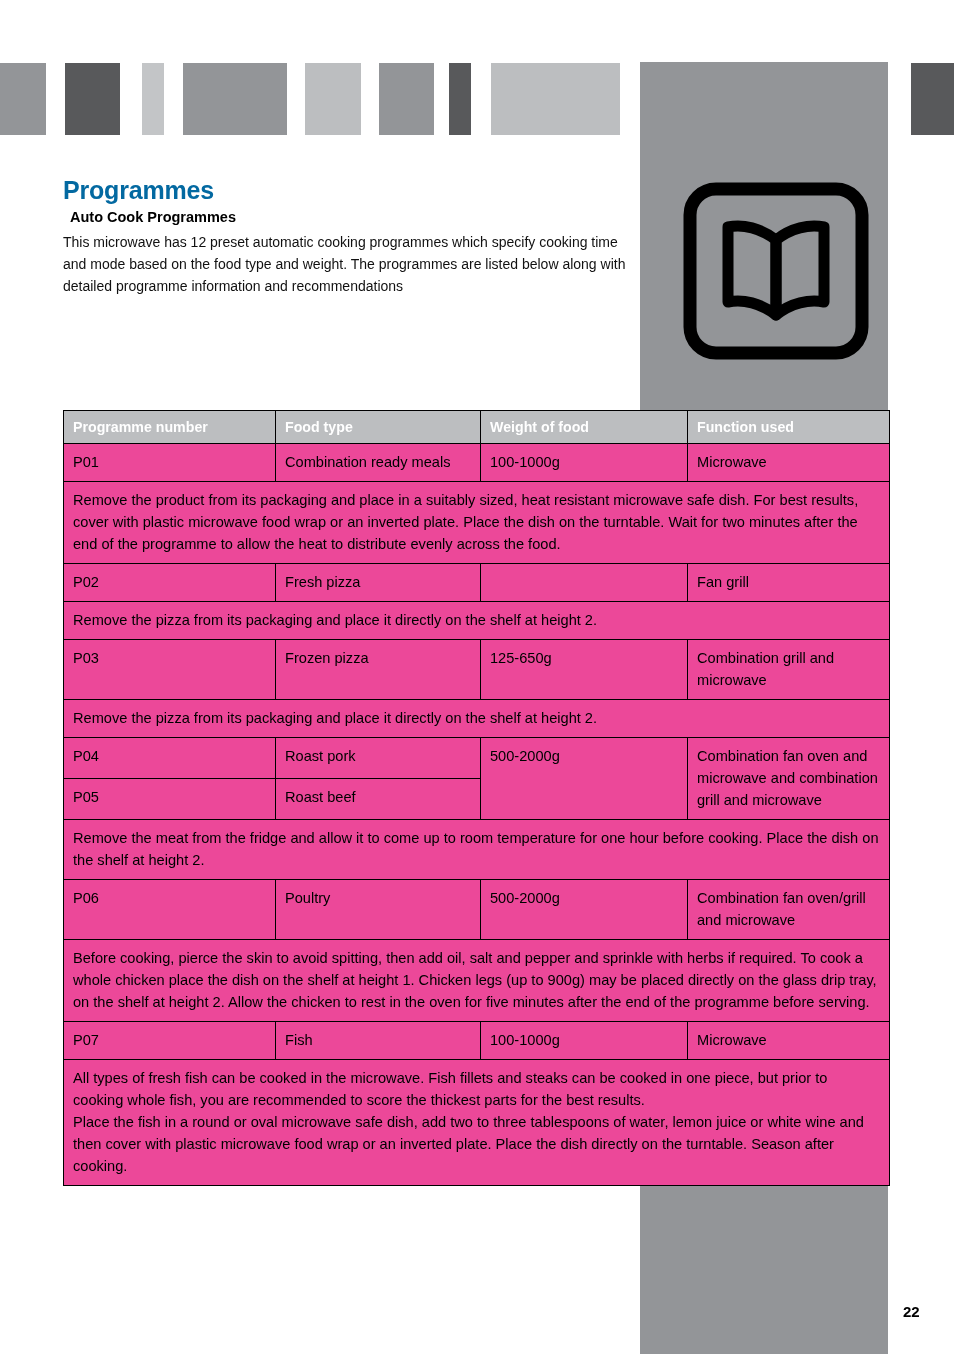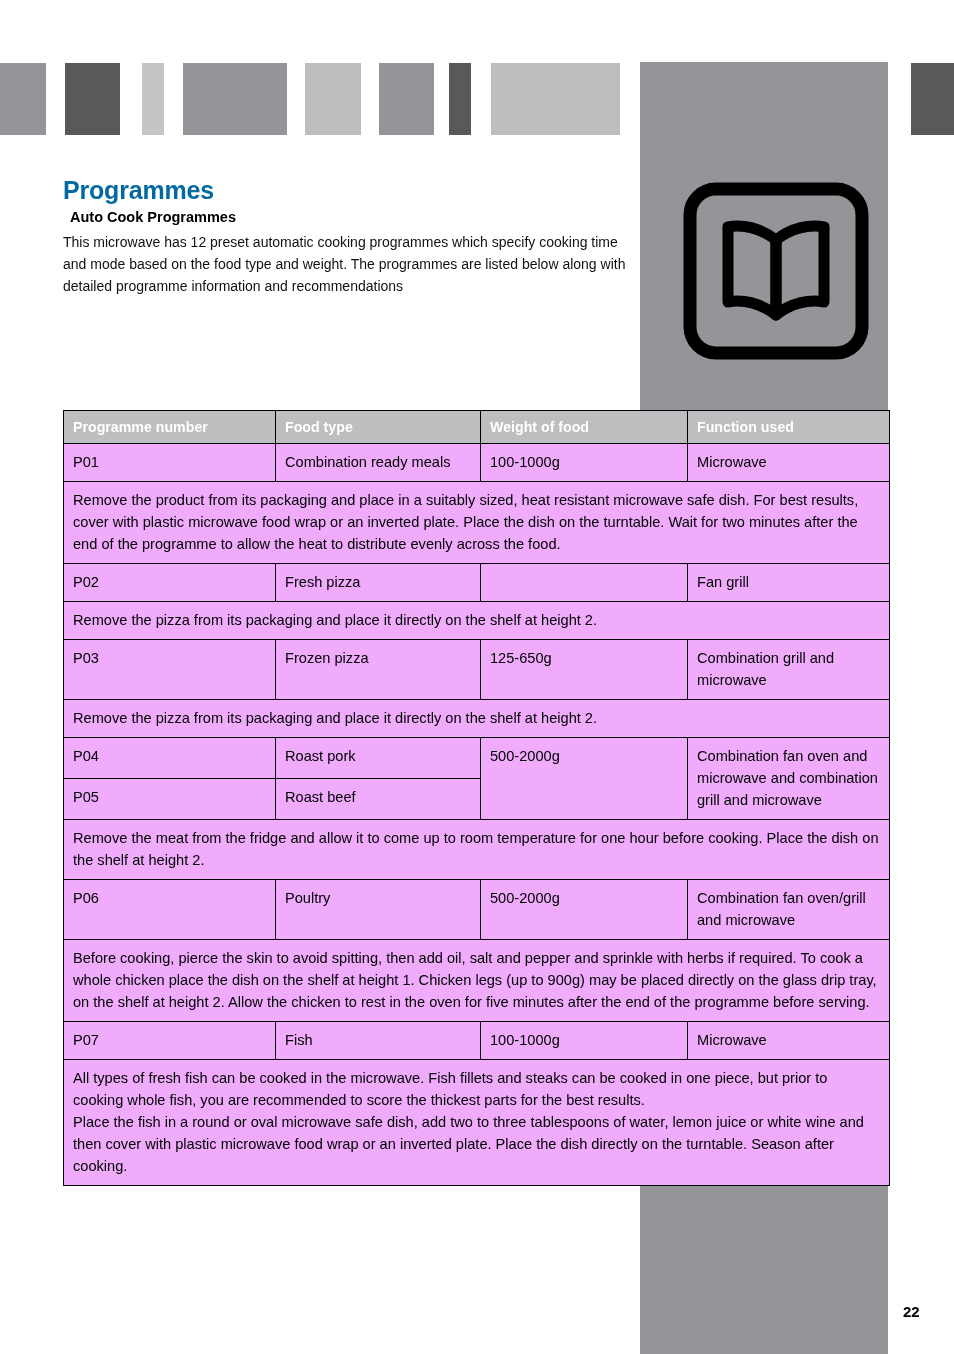--- a/index.html
+++ b/index.html
@@ -49,21 +49,21 @@
     table-layout: fixed;
   }
   .prog-table td, .prog-table th {
     border: 1.6px solid #000;
     padding: 7px 9px 8px 9px;
     font-size: 14.6px;
     line-height: 22px;
     vertical-align: top;
     text-align: left;
     font-weight: normal;
-    background: #f0abfc;
+    background: #ec4899;
   }
   .prog-table thead th {
     background: #bcbec0;
     color: #ffffff;
     font-weight: bold;
     font-size: 14.2px;
     padding-top: 6px;
     padding-bottom: 6px;
     line-height: 20px;
   }

